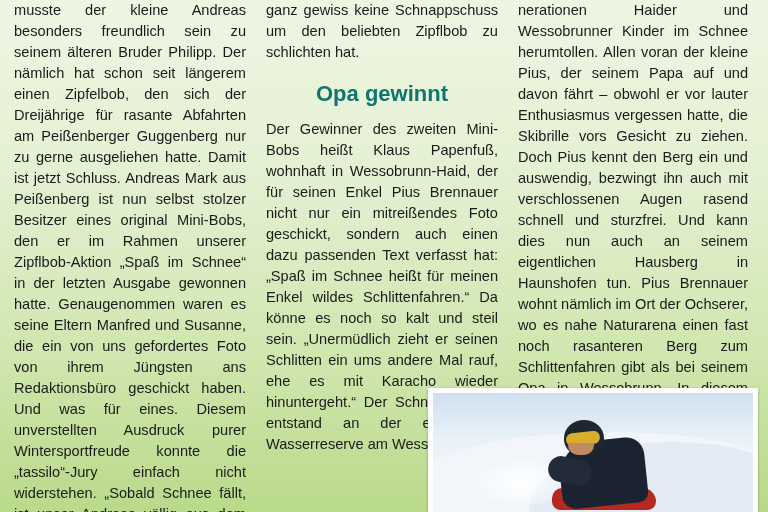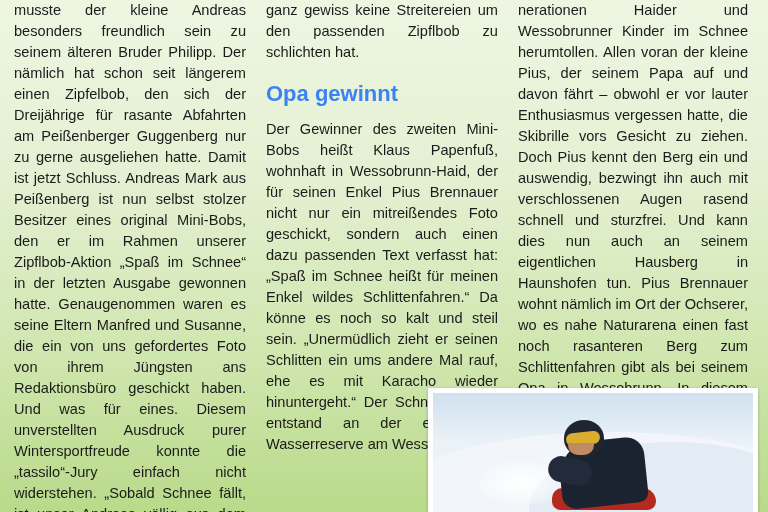--- a/index.html
+++ b/index.html
@@ -37,22 +37,22 @@
     color: #1b1b1b;
     text-align: justify;
     text-justify: inter-word;
     hyphens: manual;
     margin: 0;
   }
   .headline {
     font-size: 22px;
     line-height: 1.2;
     font-weight: bold;
-    text-align: left;
-    color: #3b82f6;
+    text-align: center;
+    color: #0f766e;
     margin: 18px 0 12px 0;
   }
   .col-1 .body-text.first {
     margin-top: 0;
   }
   .photo {
     position: absolute;
     right: 10px;
     bottom: 0;
     width: 330px;
@@ -175,21 +175,21 @@
 <body>
 
 <div class="page">
   <div class="columns">
 
     <div class="col col-1">
       <p class="body-text first">musste der kleine Andreas besonders freundlich sein zu seinem älteren Bruder Philipp. Der nämlich hat schon seit längerem einen Zipfelbob, den sich der Dreijährige für rasante Abfahrten am Peißenberger Guggenberg nur zu gerne ausgeliehen hatte. Damit ist jetzt Schluss. Andreas Mark aus Peißenberg ist nun selbst stolzer Besitzer eines original Mini-Bobs, den er im Rahmen unserer Zipflbob-Aktion „Spaß im Schnee“ in der letzten Ausgabe gewonnen hatte. Genaugenommen waren es seine Eltern Manfred und Susanne, die ein von uns gefordertes Foto von ihrem Jüngsten ans Redaktionsbüro geschickt haben. Und was für eines. Diesem unverstellten Ausdruck purer Wintersportfreude konnte die „tassilo“-Jury einfach nicht widerstehen. „Sobald Schnee fällt, ist unser Andreas völlig aus dem Häuschen, er liebt den Winter“,</p>
     </div>
 
     <div class="col col-2">
-      <p class="body-text first">ganz gewiss keine Streitereien um den passenden Zipflbob zu schlichten hat.</p>
+      <p class="body-text first">ganz gewiss keine Schnappschuss um den beliebten Zipflbob zu schlichten hat.</p>
       <h2 class="headline">
         <span>Opa gewinnt</span><br>
       </h2>
       <p class="body-text">Der Gewinner des zweiten Mini-Bobs heißt Klaus Papenfuß, wohnhaft in Wessobrunn-Haid, der für seinen Enkel Pius Brennauer nicht nur ein mitreißendes Foto geschickt, sondern auch einen dazu passenden Text verfasst hat: „Spaß im Schnee heißt für meinen Enkel wildes Schlittenfahren.“ Da könne es noch so kalt und steil sein. „Unermüdlich zieht er seinen Schlitten ein ums andere Mal rauf, ehe es mit Karacho wieder hinuntergeht.“ Der Schnappschuss entstand an der ehemaligen Wasserreserve am Wessobrunner</p>
     </div>
 
     <div class="col col-3">
       <p class="body-text col-3-text first">nerationen Haider und Wessobrunner Kinder im Schnee herumtollen. Allen voran der kleine Pius, der seinem Papa auf und davon fährt – obwohl er vor lauter Enthusiasmus vergessen hatte, die Skibrille vors Gesicht zu ziehen. Doch Pius kennt den Berg ein und auswendig, bezwingt ihn auch mit verschlossenen Augen rasend schnell und sturzfrei. Und kann dies nun auch an seinem eigentlichen Hausberg in Haunshofen tun. Pius Brennauer wohnt nämlich im Ort der Ochserer, wo es nahe Naturarena einen fast noch rasanteren Berg zum Schlittenfahren gibt als bei seinem Opa in Wessobrunn. In diesem Sinne: Bob heil!</p>
       <div class="initials">js</div>
     </div>

